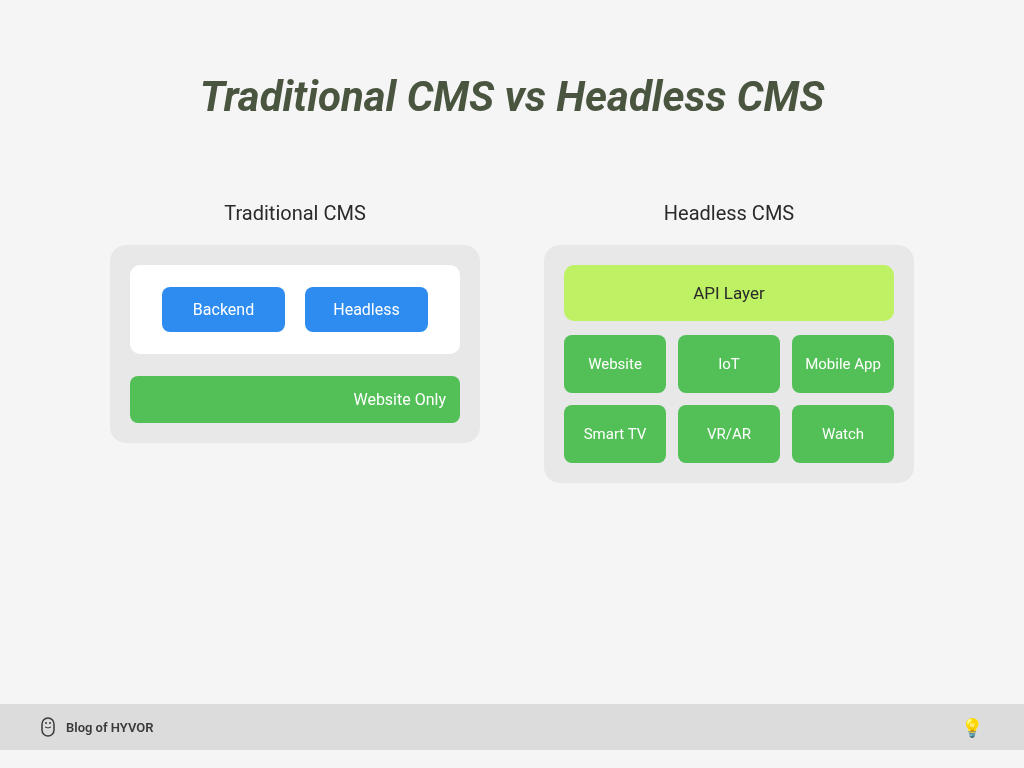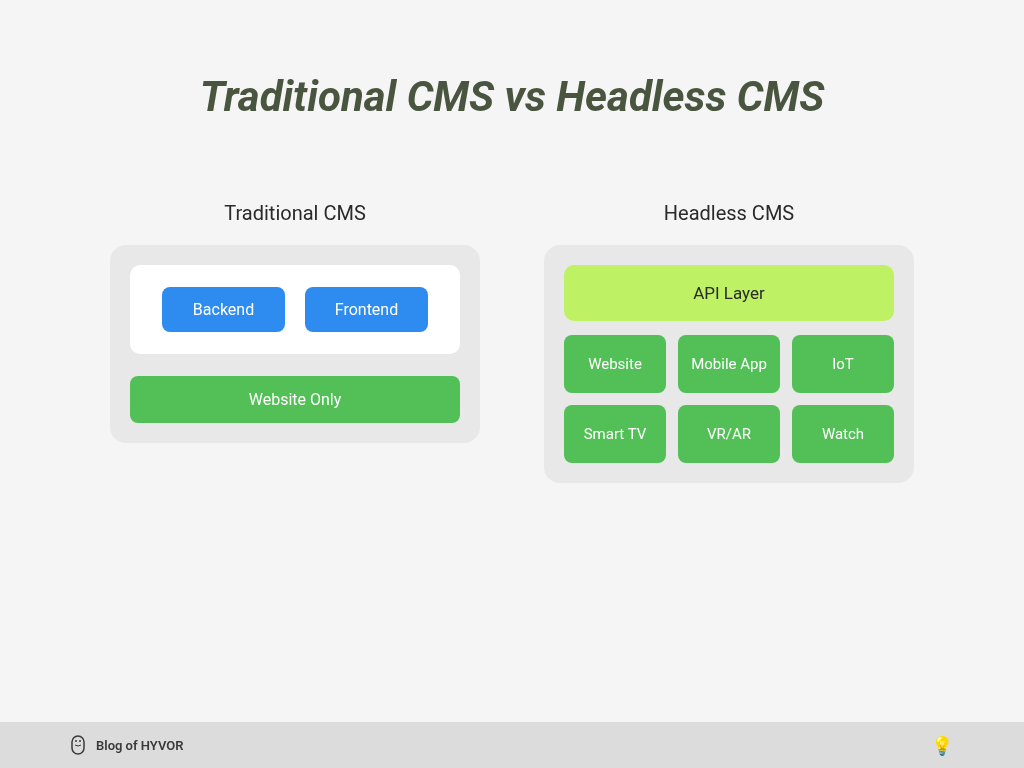--- a/index.html
+++ b/index.html
@@ -65,21 +65,21 @@
       text-align: center;
       flex: 1;
     }
     .green-wide {
       background: #52c057;
       color: #ffffff;
       border-radius: 8px;
       padding: 14px;
       font-size: 16px;
       font-weight: 400;
-      text-align: center;
+      text-align: right;
       margin-top: 22px;
     }
     .api-box {
       background: #bef264;
       border-radius: 10px;
       padding: 18px;
       text-align: center;
       font-size: 17px;
       color: #2a2a2a;
     }
@@ -93,29 +93,29 @@
       background: #52c057;
       color: #ffffff;
       border-radius: 8px;
       padding: 20px 8px;
       font-size: 15px;
       font-weight: 400;
       text-align: center;
     }
     .footer {
       position: absolute;
-      bottom: 0;
+      bottom: 18px;
       left: 0;
       right: 0;
       height: 46px;
       background: #dcdcdc;
       display: flex;
       align-items: center;
       justify-content: space-between;
-      padding: 0 70px;
+      padding: 0 40px;
     }
     .footer-left {
       display: flex;
       align-items: center;
       gap: 10px;
     }
     .footer-icon {
       display: flex;
       align-items: center;
     }
@@ -133,34 +133,34 @@
 
 <h1 class="main-title">Traditional CMS vs Headless CMS</h1>
 
 <div class="panels-container">
 
   <div class="panel">
     <div class="panel-title">Traditional CMS</div>
     <div class="panel-box">
       <div class="white-box">
         <div class="blue-pill">Backend</div>
-        <div class="blue-pill">Frontend</div>
+        <div class="blue-pill">Headless</div>
       </div>
       <div class="green-wide">Website Only</div>
     </div>
   </div>
 
   <div class="panel">
     <div class="panel-title">Headless CMS</div>
     <div class="panel-box">
       <div class="api-box">API Layer</div>
       <div class="green-grid">
         <div class="green-cell">Website</div>
+        <div class="green-cell">IoT</div>
         <div class="green-cell">Mobile App</div>
-        <div class="green-cell">IoT</div>
         <div class="green-cell">Smart TV</div>
         <div class="green-cell">VR/AR</div>
         <div class="green-cell">Watch</div>
       </div>
     </div>
   </div>
 
 </div>
 
 <div class="footer">

